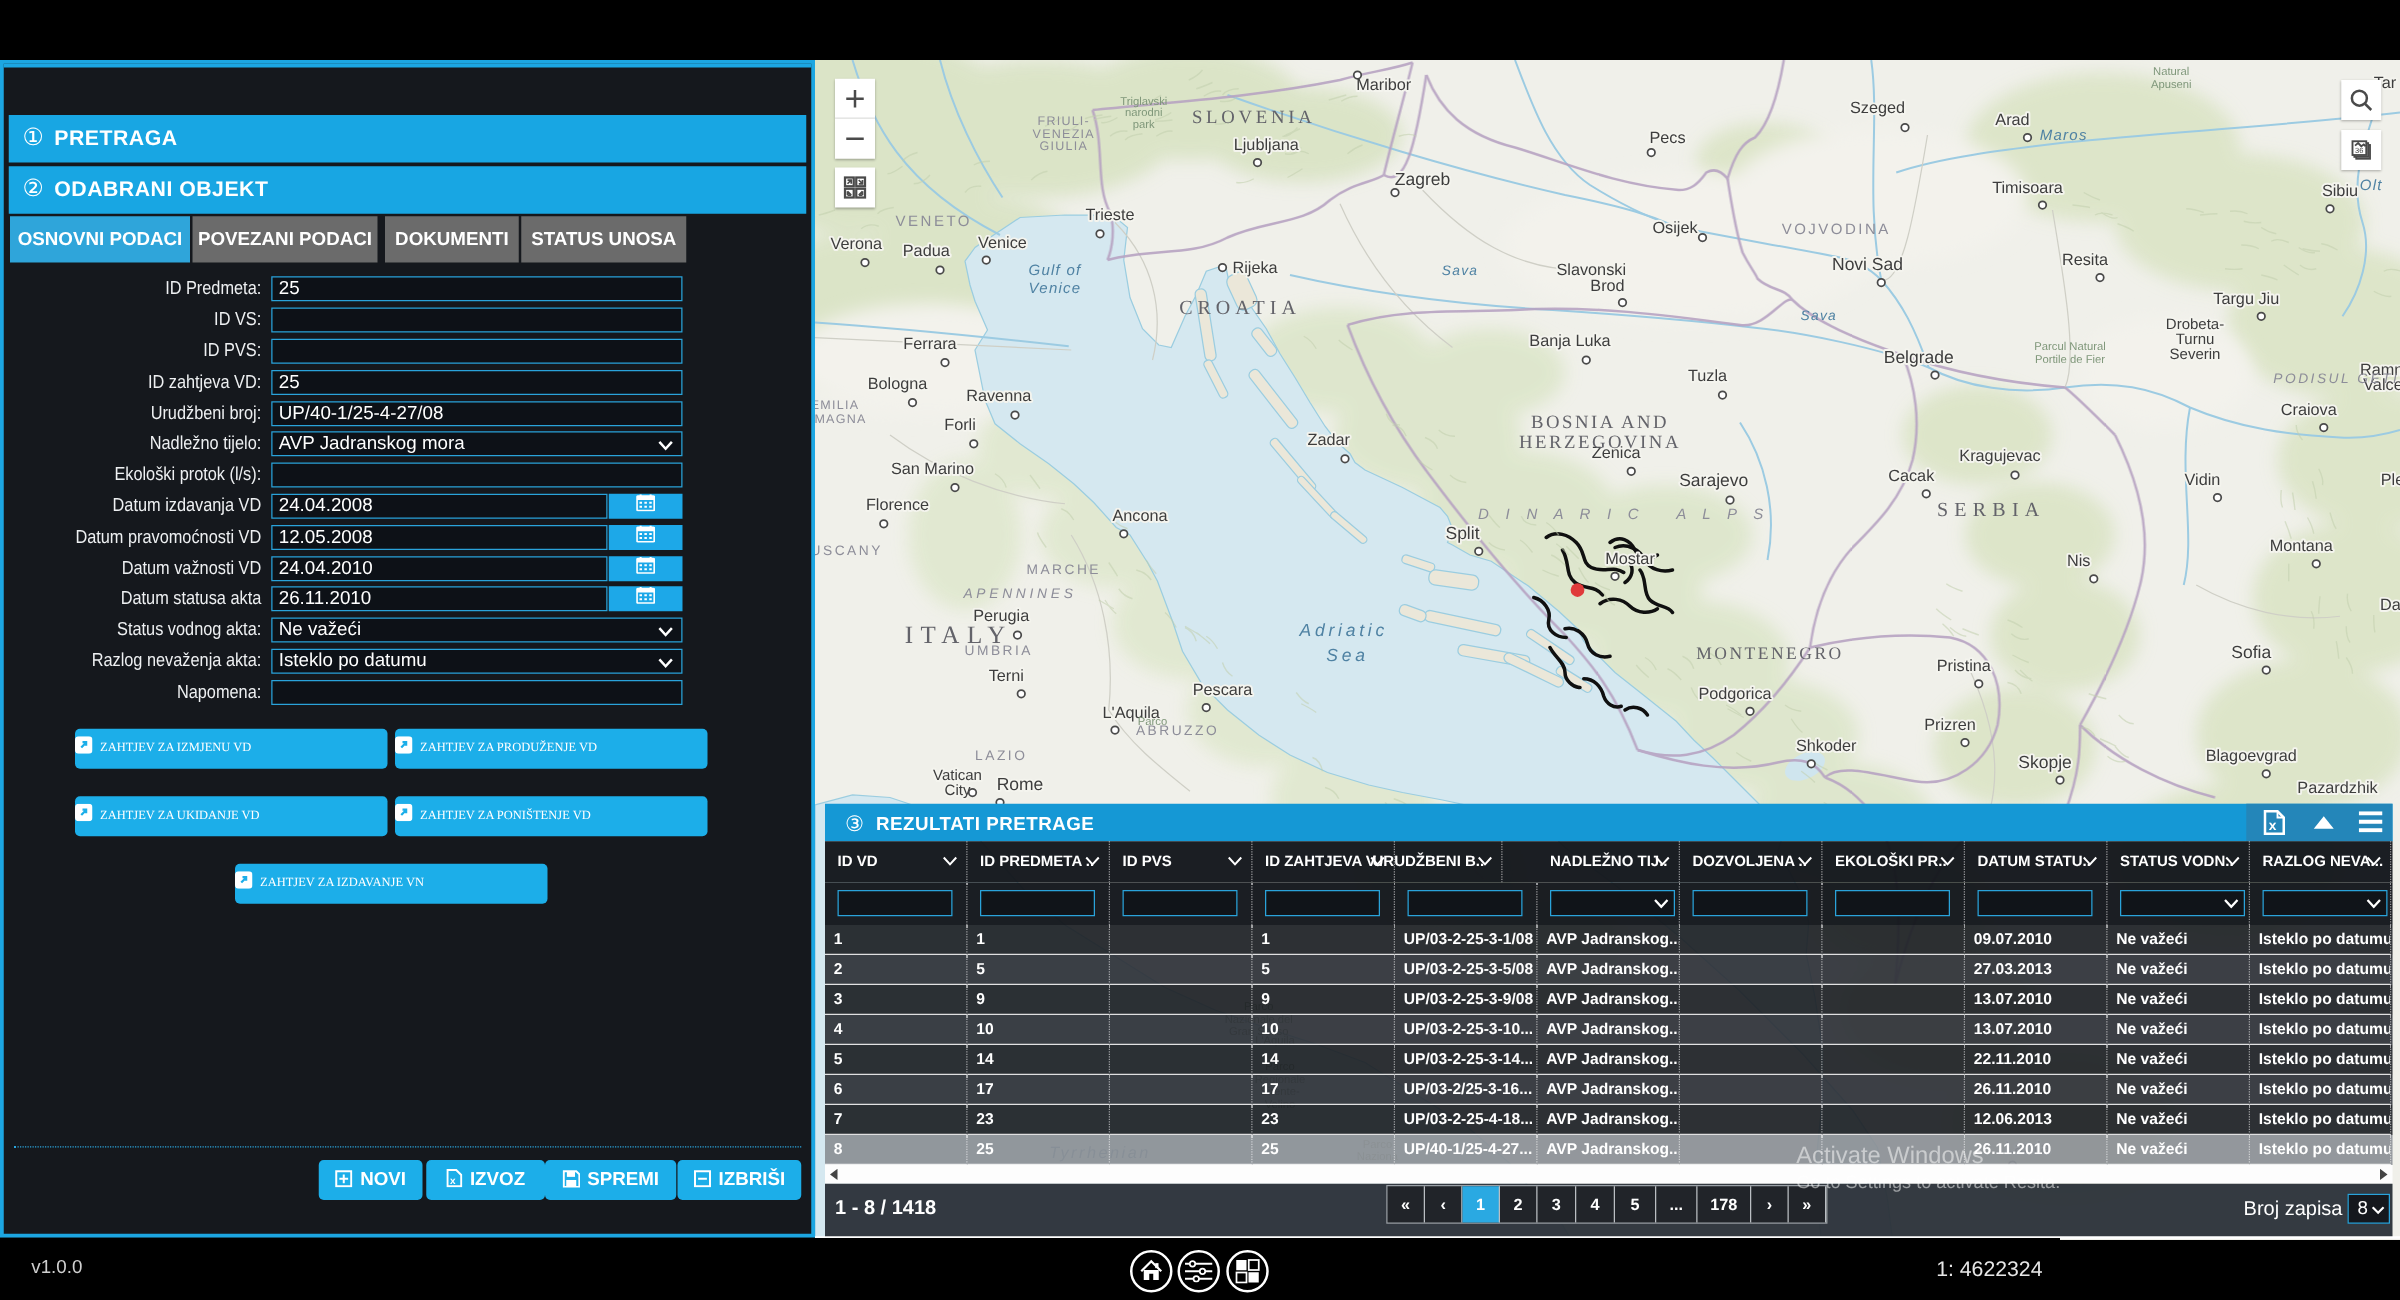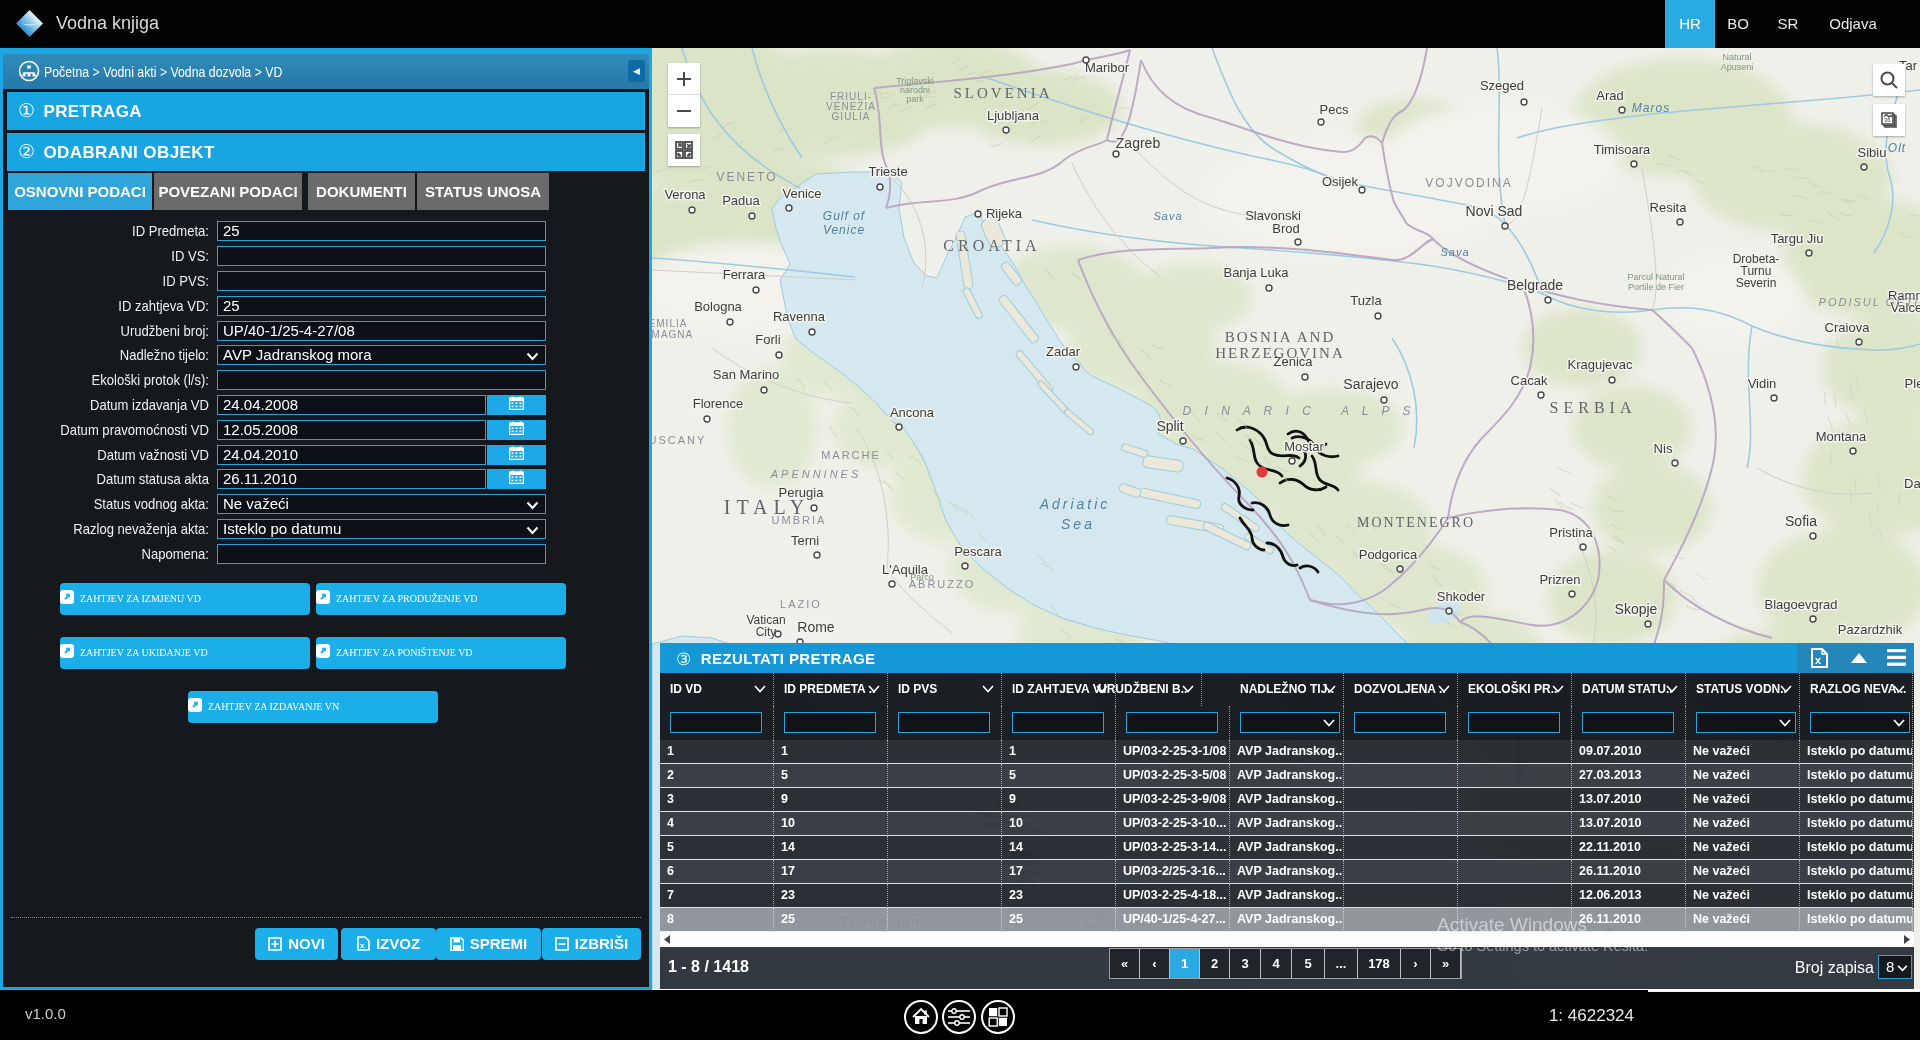--- a/index.html
+++ b/index.html
@@ -620,53 +620,23 @@
           <g fill="none" stroke="#4a4a4a" stroke-width="1.5">
             <rect x="12" y="12" width="11" height="11"></rect>
             <rect x="10.5" y="10.5" width="11" height="11" fill="#fff"></rect>
             <rect x="9" y="9" width="11" height="11" fill="#fff"></rect>
             <path d="M11 12.5 l2.5 -2 l2.5 2.5 l2 -1.5 l1.5 1.5"></path>
           </g>
           <text x="11" y="18" font-size="6" fill="#4a4a4a" font-family="Liberation Sans">36</text>
         </svg></div>
   </div>
 
-  <div id="topbar" class="abs">
-    <svg class="abs" style="left:16px;top:10px" width="27" height="27" viewBox="0 0 27 27">
-      <defs>
-          <linearGradient id="lg1" x1="0" y1="0" x2="0" y2="1">
-        <stop offset="0" stop-color="#eaf6fd"></stop>
-            <stop offset=".5" stop-color="#7ec1ea"></stop>
-            <stop offset="1" stop-color="#2a8fd0"></stop>
-      </linearGradient>
-        </defs>
-      <rect x="4" y="4" width="19" height="19" transform="rotate(45 13.5 13.5)" fill="url(#lg1)"></rect>
-      <path d="M5 13 Q13 18 22 13 Q13 16 5 13Z" fill="#fff" opacity=".9"></path>
-    </svg>
-    <div id="appname" class="abs">Vodna knjiga</div>
-    <div id="hr" class="lang abs">HR</div>
-    <div id="bo" class="lang abs">BO</div>
-    <div id="sr" class="lang abs">SR</div>
-    <div id="odjava" class="lang abs">Odjava</div>
-  </div>
 
   <div id="panel" class="abs">
     <div class="abs" style="left:0;top:0;width:646px;height:3px;background:#1ca6e2"></div>
-    <div id="crumb" class="abs">
-      <svg class="abs" style="left:15px;top:6px" width="22" height="22" viewBox="0 0 22 22">
-        <circle cx="11" cy="11" r="9.5" fill="none" stroke="#fff" stroke-width="1.6"></circle>
-        <rect x="9.2" y="5.5" width="3.6" height="3" fill="#fff"></rect>
-        <path d="M6 16 v-3 h10 v3" fill="none" stroke="#fff" stroke-width="1.5"></path>
-        <rect x="4.5" y="13.5" width="3" height="3" fill="#fff"></rect>
-        <rect x="9.5" y="13.5" width="3" height="3" fill="#fff"></rect>
-        <rect x="14.5" y="13.5" width="3" height="3" fill="#fff"></rect>
-      </svg>
-      <div id="crumbtx" class="abs">Početna &gt; Vodni akti &gt; Vodna dozvola &gt; VD</div>
-      <div id="collapse" class="abs">◀</div>
-    </div>
     <div id="bar2" class="bluebar abs"><span class="circ">②</span>ODABRANI OBJEKT</div>
     <div id="bar1" class="bluebar abs"><span class="circ">①</span>PRETRAGA</div>
     <div id="tab1" class="tab abs">OSNOVNI PODACI</div>
     <div id="tab2" class="tab abs">POVEZANI PODACI</div>
     <div id="tab3" class="tab abs">DOKUMENTI</div>
     <div id="tab4" class="tab abs">STATUS UNOSA</div>
     <div id="form">
         <div class="flabel abs" style="top:170px">ID Predmeta:</div>
         <div class="finput abs" style="top:170px">25</div>
         <div class="flabel abs" style="top:195px">ID VS:</div>

